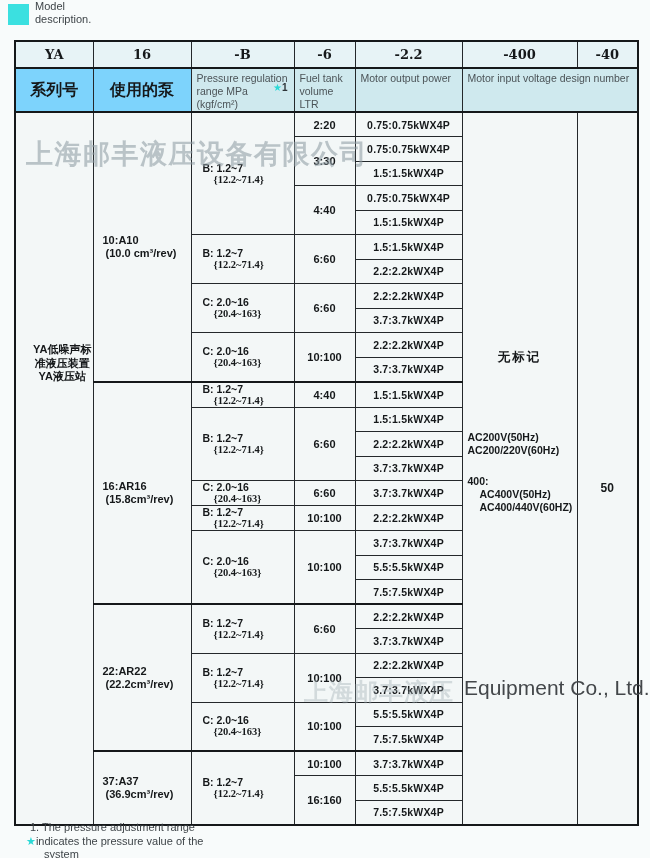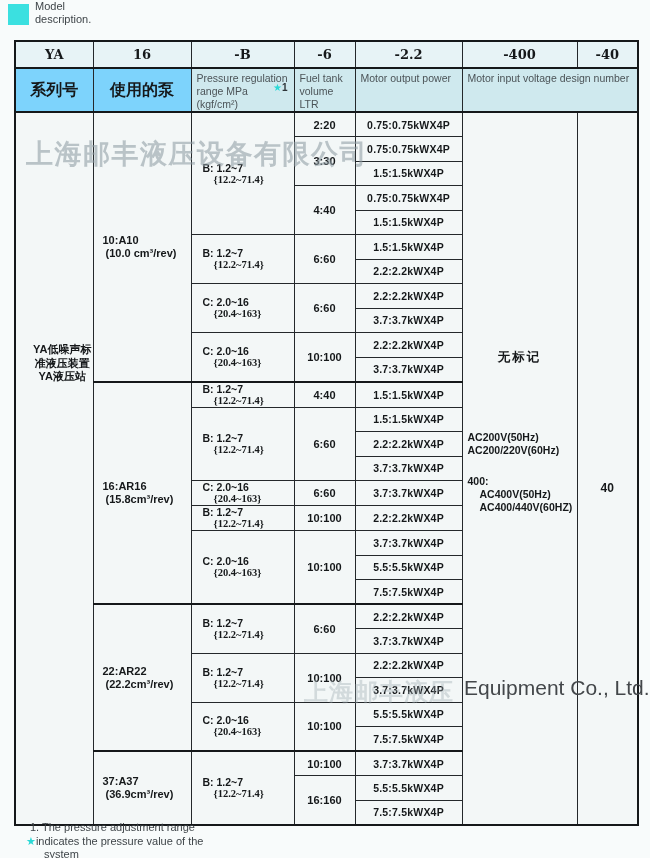--- a/index.html
+++ b/index.html
@@ -151,21 +151,21 @@
           </div>
           <div class="v400">
             <div>400:</div>
             <div class="ind">AC400V(50Hz)</div>
             <div class="ind">AC400/440V(60HZ)</div>
           </div>
         </div>
       </td>
       <td class="c7" rowspan="29">
         <div class="inner">
-              <div class="design-val">40</div>
+              <div class="design-val">50</div>
             </div>
       </td>
     </tr>
 
     <tr class="br">
       <td class="t" rowspan="2">3:30</td>
       <td class="m">0.75:0.75kWX4P</td>
     </tr>
     <tr class="br">
           <td class="m">1.5:1.5kWX4P</td>

